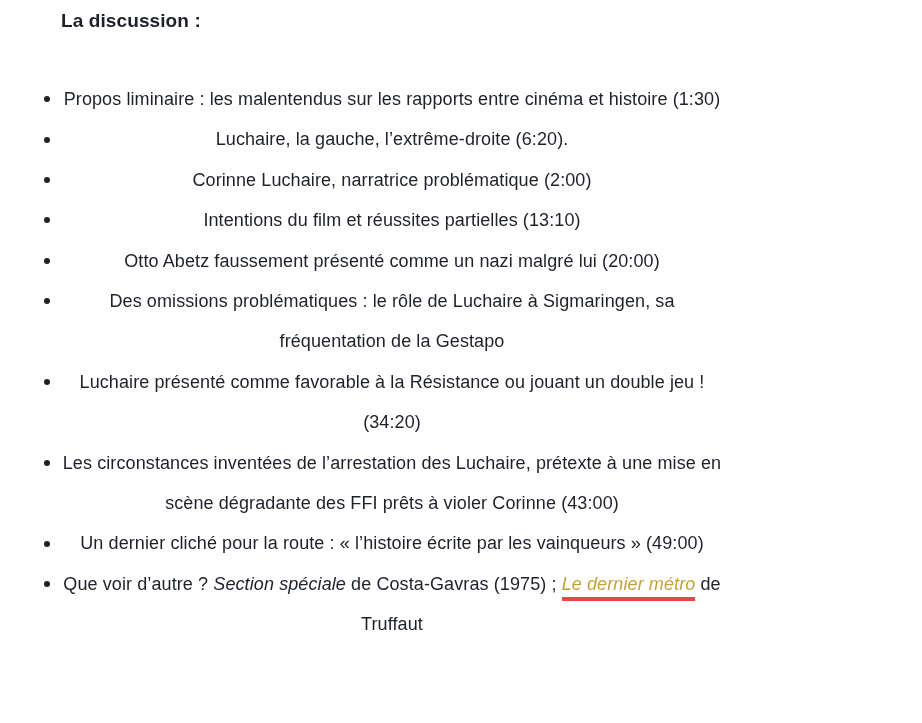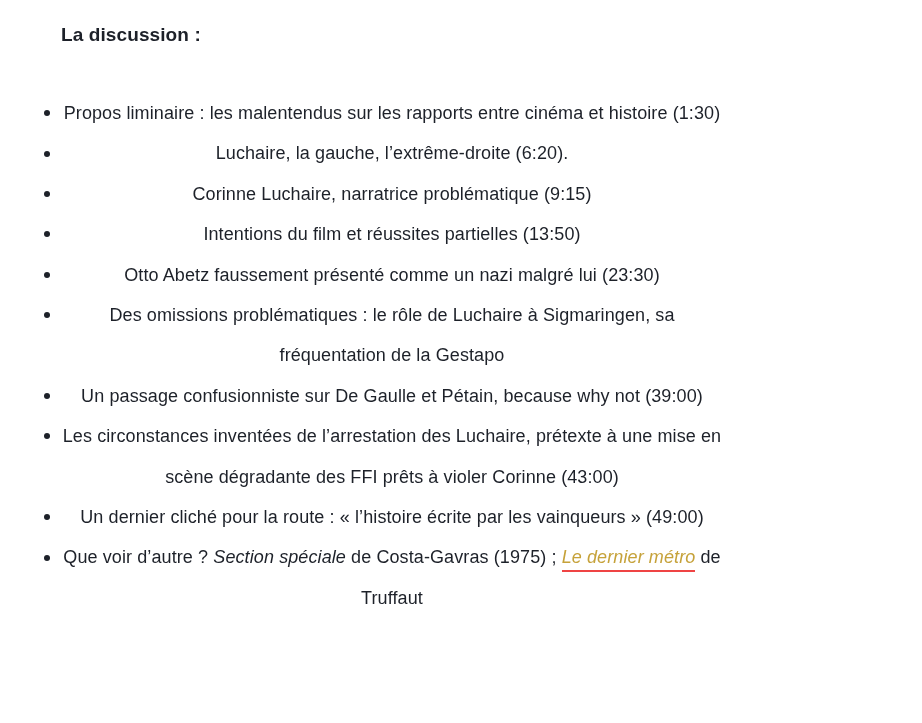--- a/index.html
+++ b/index.html
@@ -9,21 +9,21 @@
   }
   body {
     width: 922px;
     height: 723px;
     overflow: hidden;
     font-family: "Liberation Sans", "DejaVu Sans", sans-serif;
     color: #1d2129;
     -webkit-font-smoothing: antialiased;
   }
   .article-content {
-    padding: 23px 61px 0 61px;
+    padding: 9px 61px 0 61px;
     box-sizing: border-box;
     width: 784px;
   }
   .section-heading {
     margin: 0;
     font-size: 19px;
     line-height: 23px;
     font-weight: 700;
     color: #1d2129;
     letter-spacing: 0.1px;
@@ -50,36 +50,36 @@
     width: 6px;
     height: 6px;
     border-radius: 50%;
     background: #1d2129;
   }
   em {
   }
   a.gold-link {
     color: #c6a23a;
     text-decoration: none;
-    border-bottom: 2px solid #ef4444;
+    border-bottom: 4px solid #ef4444;
     padding-bottom: 3px;
     cursor: pointer;
   }
 </style>
 </head>
 <body>
 
 <div class="article-content">
   <h3 class="section-heading">La discussion :</h3>
 
   <ul class="discussion-list">
       <li>Propos liminaire : les malentendus sur les rapports entre cinéma et histoire (1:30)</li>
       <li>Luchaire, la gauche, l’extrême-droite (6:20).</li>
-      <li>Corinne Luchaire, narratrice problématique (9:15)</li>
-      <li>Intentions du film et réussites partielles (13:50)</li>
-      <li>Otto Abetz faussement présenté comme un nazi malgré lui (23:30)</li>
+      <li>Corinne Luchaire, narratrice problématique (2:00)</li>
+      <li>Intentions du film et réussites partielles (13:10)</li>
+      <li>Otto Abetz faussement présenté comme un nazi malgré lui (20:00)</li>
       <li>Des omissions problématiques : le rôle de Luchaire à Sigmaringen, sa fréquentation de la Gestapo</li>
-      <li>Un passage confusionniste sur De Gaulle et Pétain, because why not (39:00)</li>
+      <li>Luchaire présenté comme favorable à la Résistance ou jouant un double jeu ! (34:20)</li>
       <li>Les circonstances inventées de l’arrestation des Luchaire, prétexte à une mise en scène dégradante des FFI prêts à violer Corinne (43:00)</li>
       <li>Un dernier cliché pour la route : « l’histoire écrite par les vainqueurs » (49:00)</li>
       <li>Que voir d’autre ? <em>Section spéciale</em> de Costa-Gavras (1975) ; <a href="#" class="gold-link"><em>Le dernier métro</em></a> de Truffaut</li>
     </ul>
 </div>
 
 </body></html>

